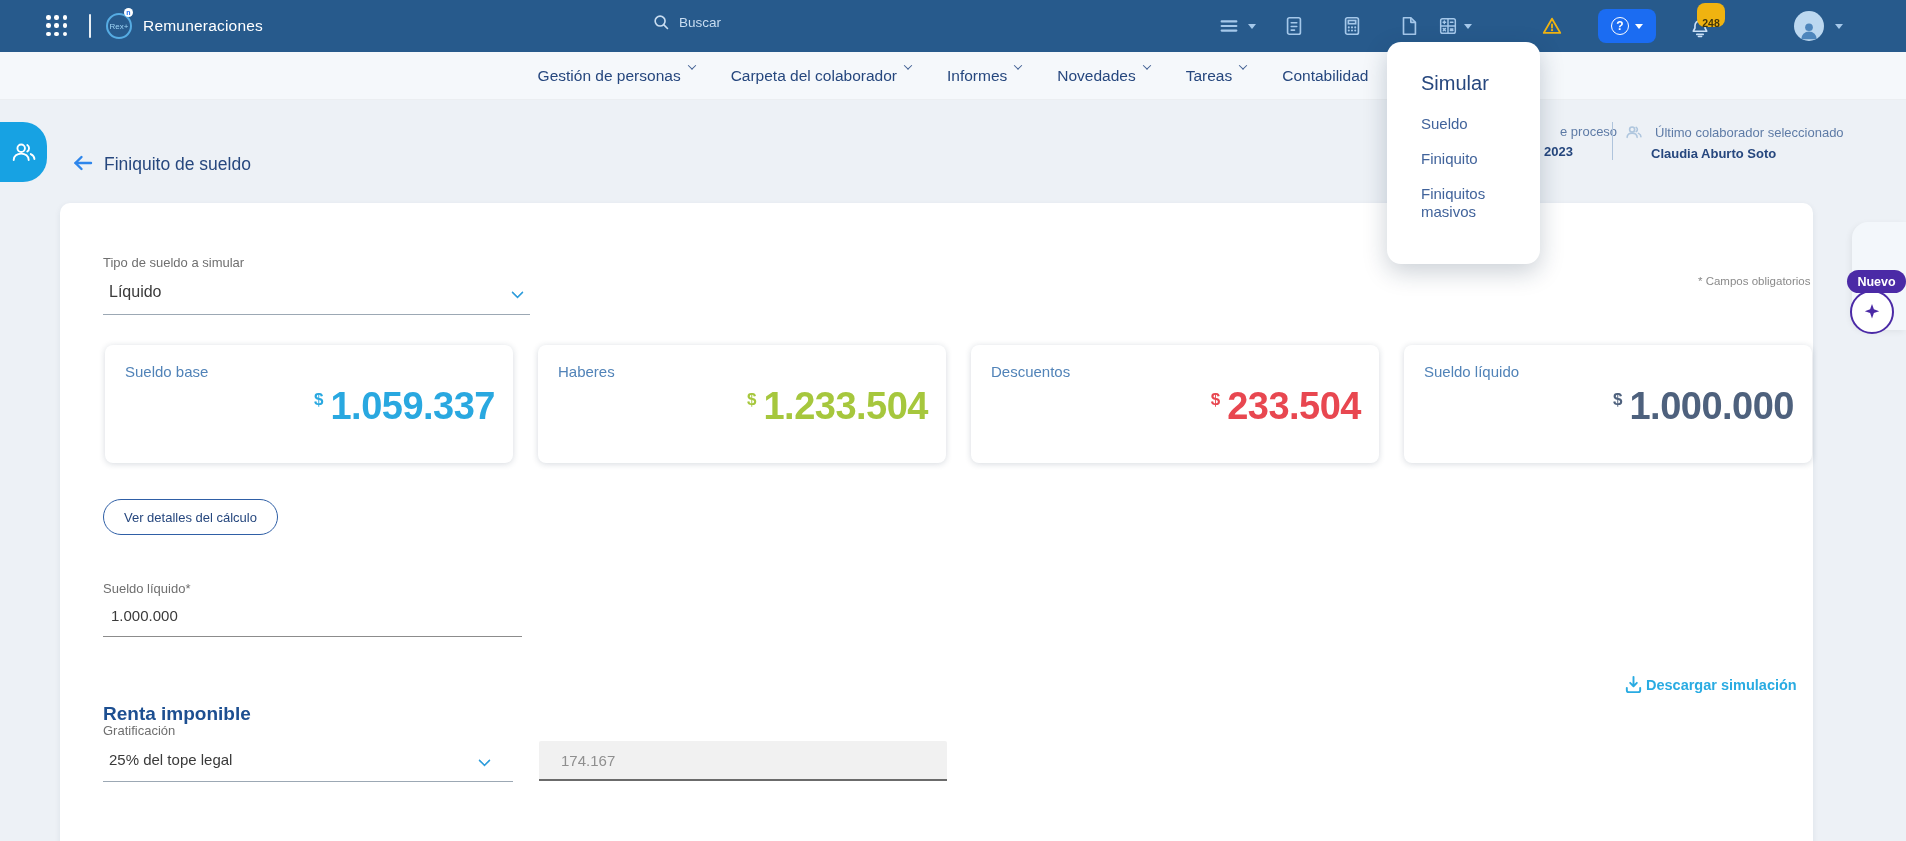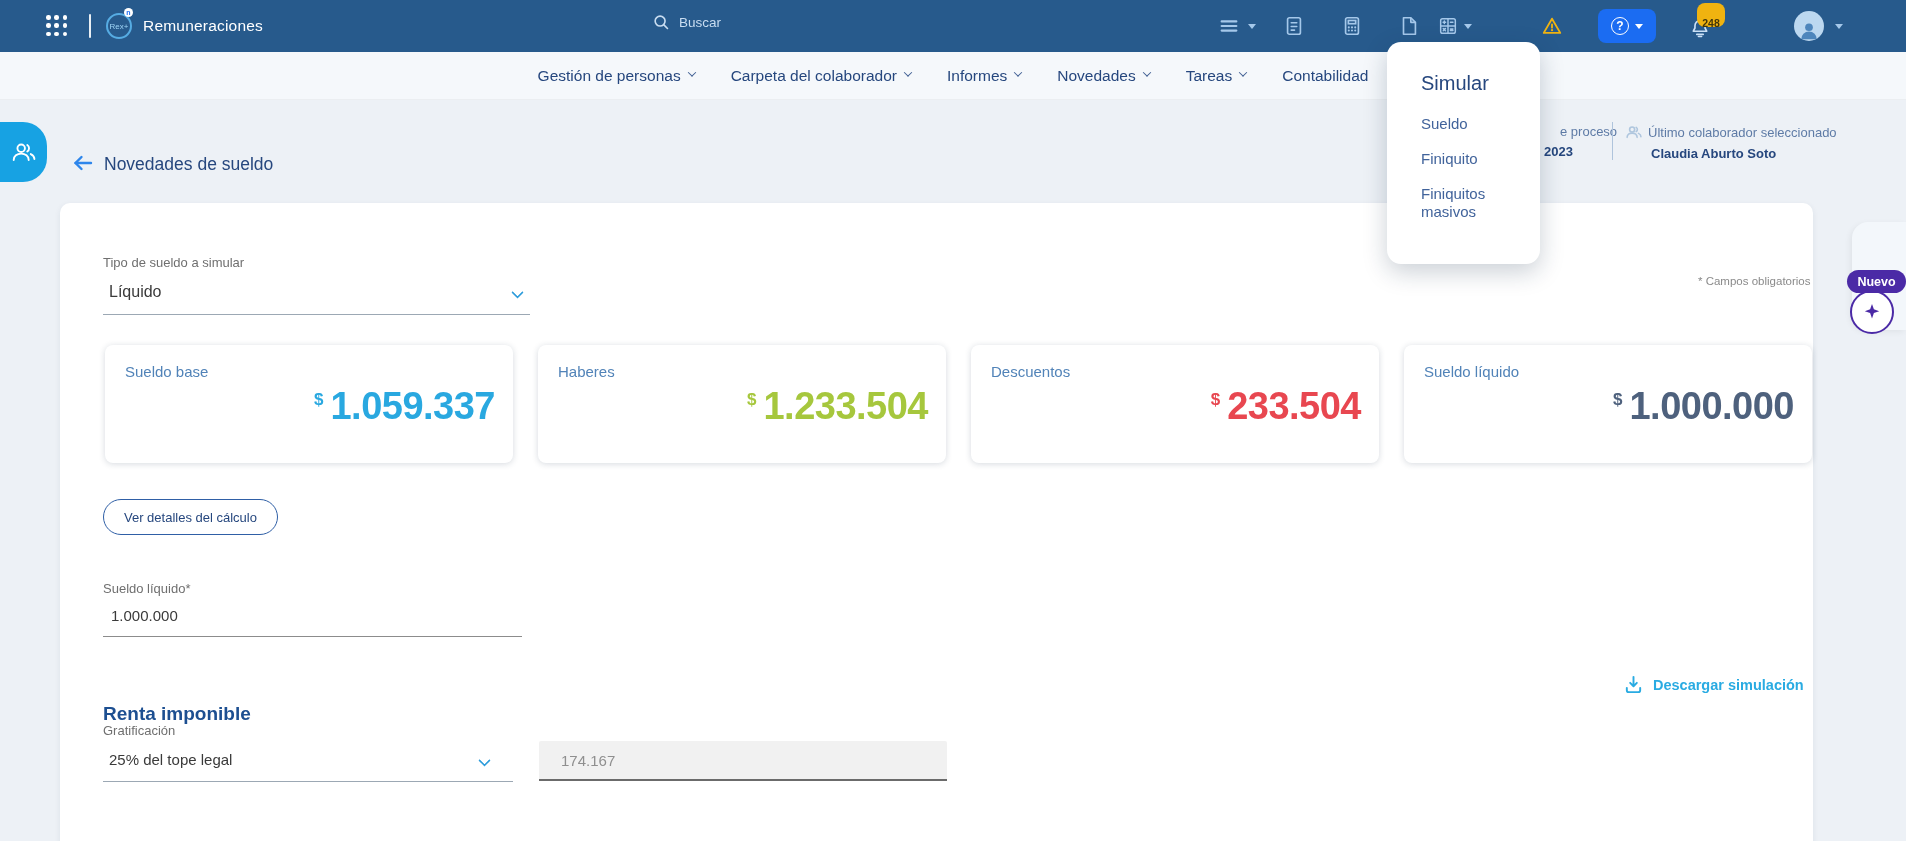--- a/index.html
+++ b/index.html
@@ -20,35 +20,35 @@
   .tb-ic { position:absolute; top:15px; width:22px; height:22px; cursor:pointer; }
   .tri { width:0; height:0; border-left:4.5px solid transparent; border-right:4.5px solid transparent; border-top:5.5px solid #A5C8EA; position:absolute; top:24px; cursor:pointer; }
   .help-btn { position:absolute; left:1598px; top:9px; width:58px; height:34px; background:#1B6CF2; border-radius:8px; display:flex; align-items:center; justify-content:center; gap:6px; cursor:pointer; }
   .help-q { width:18px; height:18px; border:1.6px solid #fff; border-radius:50%; color:#fff; font-size:12px; font-weight:bold; display:flex; align-items:center; justify-content:center; }
   .help-tri { width:0; height:0; border-left:4px solid transparent; border-right:4px solid transparent; border-top:5px solid #fff; }
   .badge { position:absolute; left:1697px; top:3px; min-width:28px; height:16px; padding:12px 5px; background:#F0B310; border-radius:8px; color:#41350A; font-size:10.5px; font-weight:bold; line-height:16px; text-align:center; z-index:2; }
   .avatar { position:absolute; left:1794px; top:11px; width:30px; height:30px; border-radius:50%; background:#BCD8F0; overflow:hidden; display:flex; align-items:flex-end; justify-content:center; cursor:pointer; }
 
   
   .subnav { position:absolute; top:52px; left:0; width:1906px; height:48px; background:#F5F8FB; border-bottom:1px solid rgba(0,0,0,.04); display:flex; align-items:center; justify-content:center; gap:36px; z-index:5; }
-  .nav-item { display:flex; align-items:center; gap:8px; color:#26477E; font-size:15.5px; cursor:pointer; white-space:nowrap; }
+  .nav-item { display:flex; align-items:flex-start; gap:8px; color:#26477E; font-size:15.5px; cursor:pointer; white-space:nowrap; }
   .chev { display:inline-block; width:6px; height:6px; border-right:1.6px solid currentColor; border-bottom:1.6px solid currentColor; transform:rotate(45deg) translate(-1px,-1px); }
   .nav-chev { color:#3F5E93; margin-top:-3px; }
   .gear-wrap { position:absolute; left:1800px; top:64px; display:flex; align-items:center; gap:10px; cursor:pointer; }
 
   
   .side-tab { position:absolute; left:0; top:122px; width:47px; height:60px; background:#17A2E3; border-radius:0 24px 24px 0; display:flex; align-items:center; justify-content:center; z-index:4; cursor:pointer; }
   .back { position:absolute; left:71px; top:151px; width:24px; height:24px; cursor:pointer; }
   .page-title { position:absolute; left:104px; top:154px; font-size:17.5px; font-weight:500; color:#26477E; }
   .proc { position:absolute; left:1544px; top:124px; }
   .proc .l1 { font-size:13px; color:#5E7BA6;margin-left:16px; }
   .proc .l2 { font-size:13px; color:#26477E; font-weight:bold; margin-top:5px; }
   .hdr-div { position:absolute; left:1612px; top:122px; width:1px; height:38px; background:#AFC4DC; }
   .collab { position:absolute; left:1624px; top:122px; }
-  .collab .row1 { display:flex; align-items:center; gap:4px; font-size:13px; color:#5E7BA6; }
+  .collab .row1 { display:flex; align-items:center; gap:11px; font-size:13px; color:#5E7BA6; }
   .collab .row2 { margin-left:27px; margin-top:4px; font-size:13px; font-weight:bold; color:#26477E; }
 
   
   .main-card { position:absolute; left:60px; top:203px; width:1753px; height:680px; background:#fff; border-radius:10px; box-shadow:0 2px 6px rgba(30,50,80,.08); z-index:1; }
   .f-label { position:absolute; font-size:13px; color:#6F6F6F; }
   .uselect { position:absolute; cursor:pointer; }
   .uselect .sel-text { font-size:16px; color:#3A3A3A; padding:0 0 13px 6px; border-bottom:1px solid #9CA8B4; }
   .uselect .chev-big { position:absolute; right:8px; top:5px; width:9px; height:9px; border-right:2.8px solid #2D9CDB; border-bottom:2.8px solid #2D9CDB; border-radius:1px; transform:rotate(45deg); }
   .req-note { position:absolute; left:1638px; top:72px; font-size:11.5px; color:#8A8A8A; }
 
@@ -58,21 +58,21 @@
   .stat-val { position:absolute; right:18px; top:42px; display:flex; align-items:flex-start; }
   .stat-cur { font-size:17px; font-weight:bold; margin:3px 7px 0 0; }
   .stat-num { font-size:38px; font-weight:bold; letter-spacing:-.5px; line-height:1; }
 
   .details-btn { position:absolute; left:43px; top:296px; height:36px; padding:0 20px; background:#fff; border:1px solid #2F5FA6; border-radius:18px; color:#26477E; font-size:13px; font-weight:500; font-family:"Liberation Sans",sans-serif; cursor:pointer; }
 
   .uinput { position:absolute; }
   .uinput input { width:100%; border:none; border-bottom:1px solid #8C8C8C; outline:none; font-size:15px; color:#3A3A3A; padding:4px 8px 12px 8px; font-family:"Liberation Sans",sans-serif; background:transparent; }
 
   .section-title { position:absolute; font-size:19px; font-weight:bold; color:#1D4F91;margin-top:30px; }
-  .download { position:absolute; left:1563px; top:471px; display:flex; align-items:center; gap:9px; cursor:pointer; }
+  .download { position:absolute; left:1563px; top:471px; display:flex; align-items:center; gap:2px; cursor:pointer; }
   .download span { font-size:14.5px; font-weight:bold; color:#29ABE2; }
 
   .gray-input { position:absolute; left:479px; top:538px; width:408px; height:40px; background:#F1F1F1; border-bottom:2px solid #6B6B6B; border-radius:2px 2px 0 0; }
   .gray-input input { width:100%; height:100%; background:transparent; border:none; outline:none; padding-left:22px; font-size:15px; color:#8F8F8F; font-family:"Liberation Sans",sans-serif; }
 
   
   .menu { position:absolute; left:1387px; top:42px; width:153px; min-height:211px; background:#fff; border-radius:14px; box-shadow:0 8px 24px rgba(20,40,70,.22); padding:30px 12px 26px 34px; z-index:60; }
   .menu-title { font-size:20px; font-weight:500; color:#26477E; margin-bottom:20px; }
   .menu-item { font-size:15px; color:#41639B; margin-bottom:16px; line-height:1.25; cursor:pointer; }
 
@@ -202,21 +202,21 @@
       <path d="M5 24.5c0-4.2 3.6-6.8 8-6.8s8 2.6 8 6.8"></path>
       <path d="M19.5 8.6a4 4 0 0 1 0 6.8"></path>
       <path d="M23.2 18.2c2.4 1.1 3.9 3 3.9 5.3"></path>
     </svg>
 </div>
 
 <svg class="back" viewBox="0 0 24 24" fill="none" stroke="#2E86EB" stroke-width="2.4" stroke-linecap="round" stroke-linejoin="round">
     <path d="M20 12H4.5"></path>
     <path d="M10.5 6l-6 6 6 6"></path>
   </svg>
-<div class="page-title">Novedades de sueldo</div>
+<div class="page-title">Finiquito de sueldo</div>
 
 <div class="proc">
   <div class="l1">e proceso</div>
   <div class="l2">2023</div>
 </div>
 <div class="hdr-div"></div>
 <div class="collab">
   <div class="row1">
     <svg width="20" height="20" viewBox="0 0 32 32" fill="none" stroke="#AFC6DE" stroke-width="2.6" stroke-linecap="round">
         <circle cx="13" cy="12" r="4"></circle>

